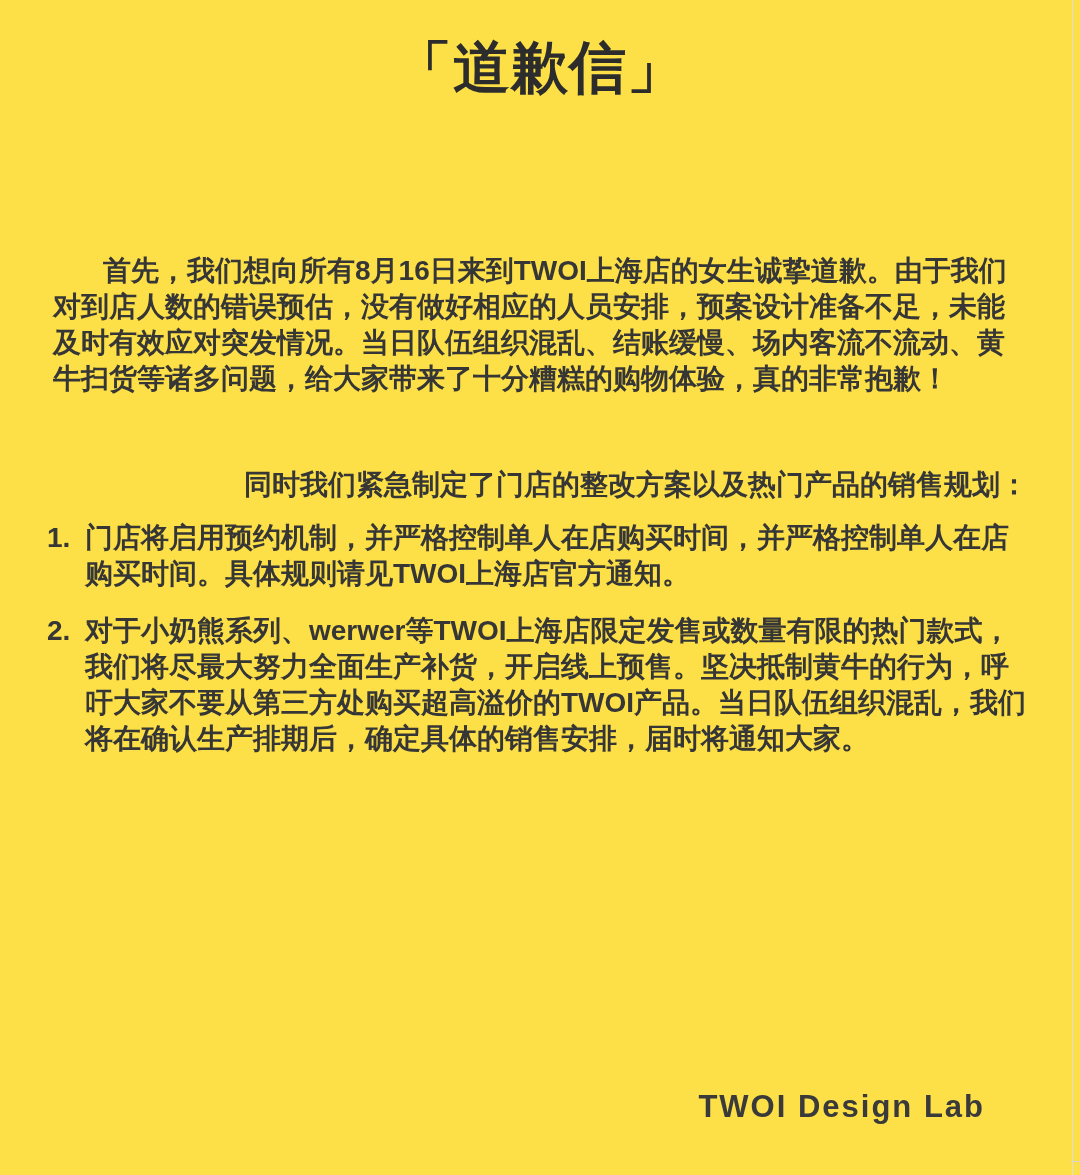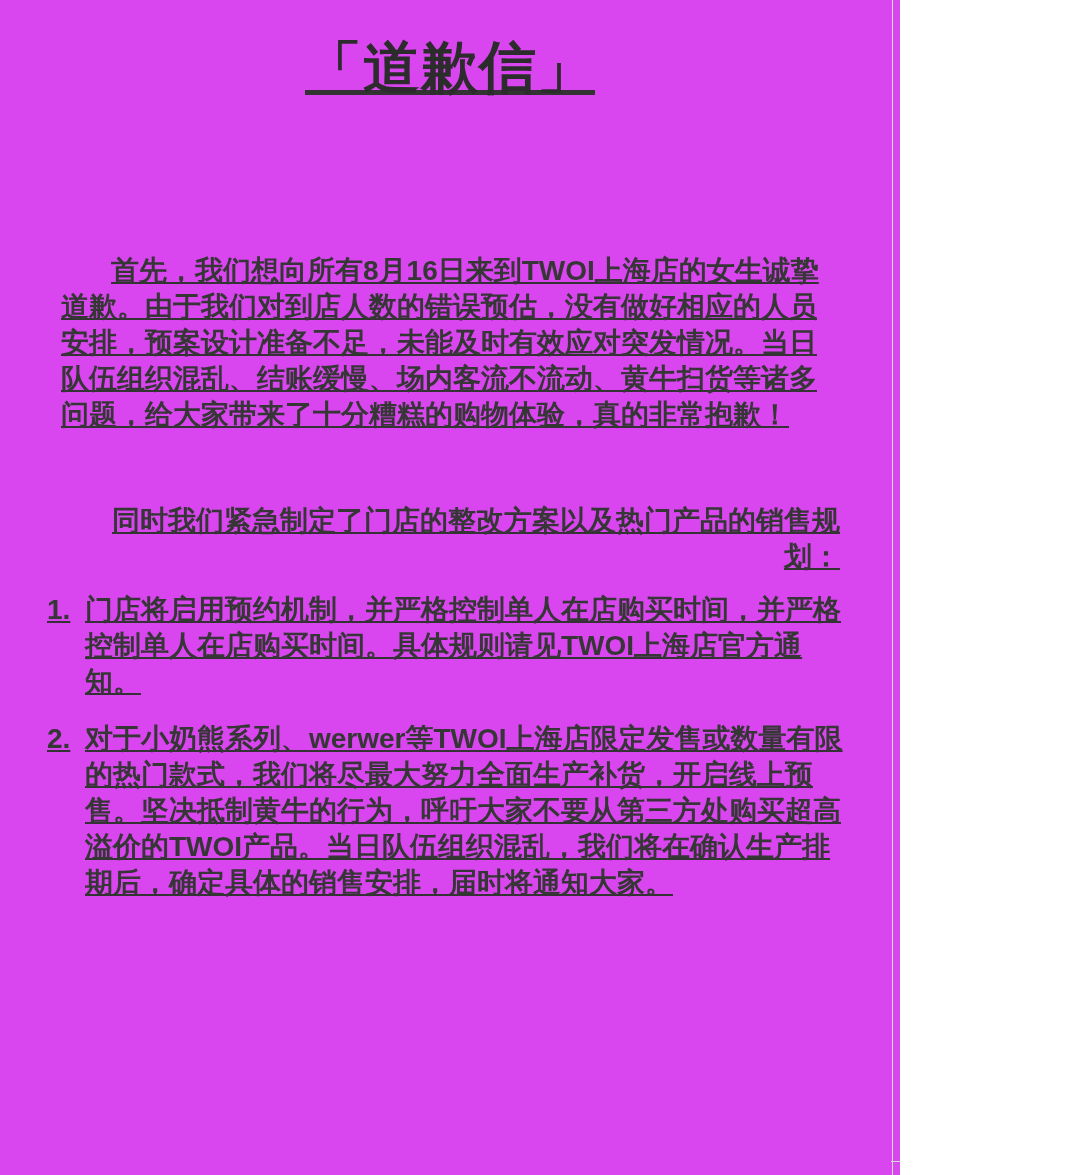--- a/index.html
+++ b/index.html
@@ -2,27 +2,26 @@
 <html><head>
 <meta charset="utf-8">
 <style>
   html, body {
     margin: 0;
     padding: 0;
     background: #ffffff;
   }
   .page {
     position: relative;
-    width: 900px;
+    width: 1080px;
     height: 1175px;
-    background: #d946ef;
+    background: #fde047;
     font-family: "Liberation Sans", "DejaVu Sans", sans-serif;
     color: #333333;
     overflow: hidden;
-    text-decoration: underline;
   }
   .edge-line {
     position: absolute;
     top: 0;
     right: 7px;
     width: 1px;
     height: 100%;
     background: #dddddd;
   }
   .edge-tick {
@@ -45,21 +44,21 @@
   }
   .content {
     margin: 0 52px 0 53px;
     font-size: 28px;
     line-height: 36px;
     font-weight: 600;
     color: #363636;
     text-align: left;
   }
   .para {
-    margin: 8px;
+    margin: 0;
   }
   .p1 {
     margin-top: 147px;
     text-indent: 50px;
   }
   .p2 {
     margin-top: 66px;
     text-indent: 50px;
   }
   .p3 {
@@ -114,13 +113,14 @@
         <span class="num">1.</span>
         <span class="li-text">门店将启用预约机制，并严格控制单人在店购买时间，并严格控制单人在店购买时间。具体规则请见TWOI上海店官方通知。</span>
       </div>
       <div class="list-item">
         <span class="num">2.</span>
         <span class="li-text">对于小奶熊系列、werwer等TWOI上海店限定发售或数量有限的热门款式，我们将尽最大努力全面生产补货，开启线上预售。坚决抵制黄牛的行为，呼吁大家不要从第三方处购买超高溢价的TWOI产品。当日队伍组织混乱，我们将在确认生产排期后，确定具体的销售安排，届时将通知大家。</span>
       </div>
     </div>
   </div>
 
+  <div class="footer">TWOI Design Lab</div>
 </div>
 
 </body></html>

